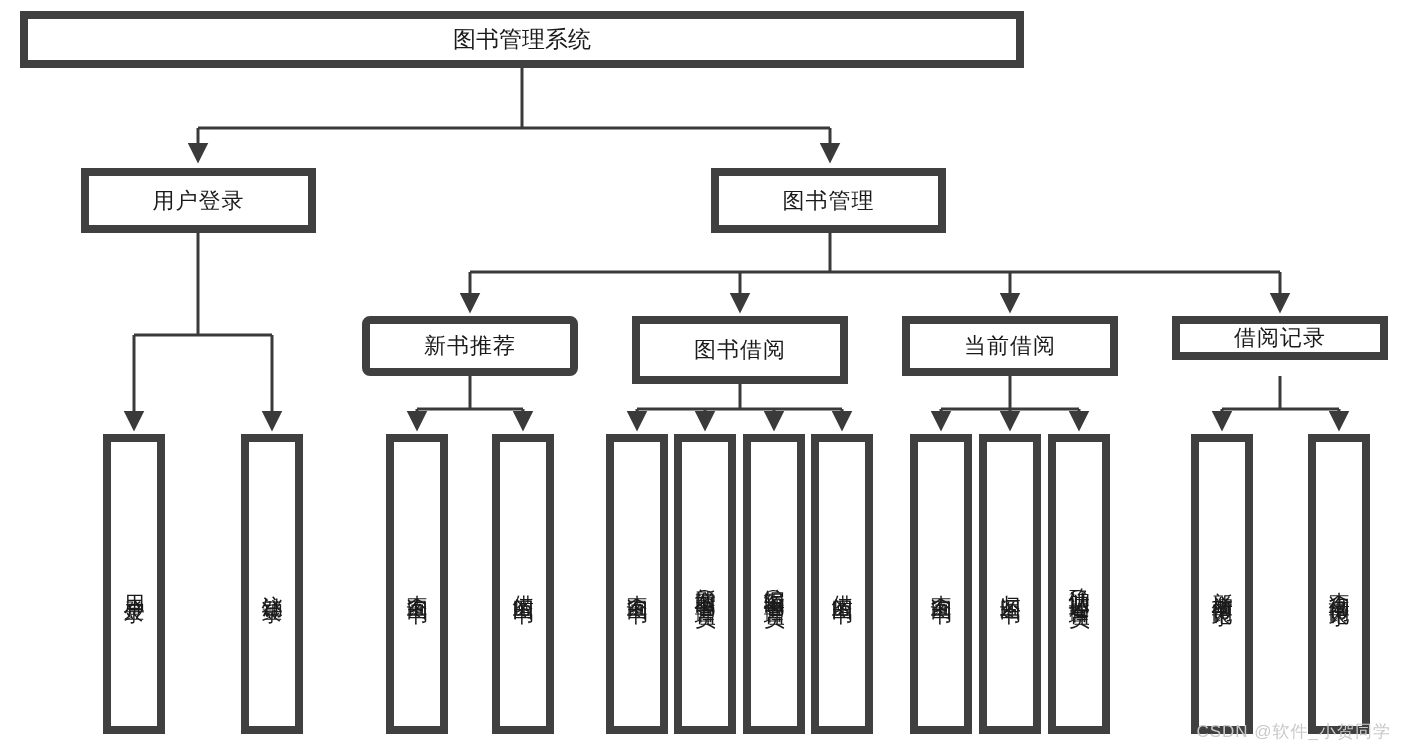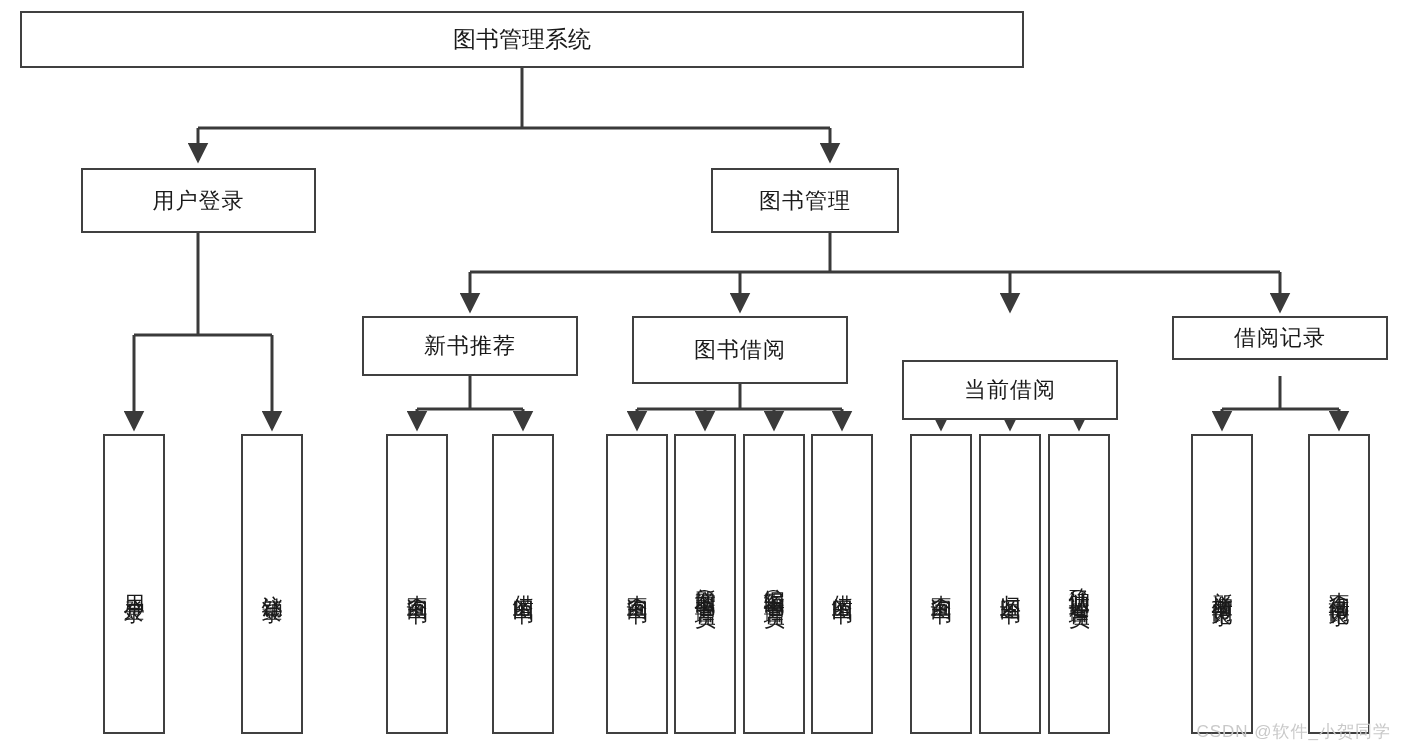--- a/index.html
+++ b/index.html
@@ -19,21 +19,21 @@
     position:absolute;
     left:0; top:0;
     width:1405px;
     height:747px;
     pointer-events:none;
   }
   .node{
     position:absolute;
     box-sizing:border-box;
     background:#ffffff;
-    border:2px solid #404040;
+    border:8px solid #404040;
     display:flex;
     align-items:center;
     justify-content:center;
     color:#1a1a1a;
     z-index:2;
   }
   .node.h{
     font-size:22px;
     letter-spacing:1px;
   }
@@ -123,31 +123,31 @@
     </g>
   </svg>
 
   <div class="node root" style="left:20px; top:11px; width:1004px; height:57px;">
     <span class="txt">图书管理系统</span>
   </div>
 
   <div class="node h" style="left:81px; top:168px; width:235px; height:65px;">
     <span class="txt">用户登录</span>
   </div>
-  <div class="node h" style="left:711px; top:168px; width:188px; height:65px;">
+  <div class="node h" style="left:711px; top:168px; width:235px; height:65px;">
     <span class="txt">图书管理</span>
   </div>
 
-  <div class="node h" style="left:362px; top:316px; width:216px; height:60px;">
+  <div class="node h" style="left:362px; top:316px; width:216px; height:60px;border-radius:8px;">
     <span class="txt">新书推荐</span>
   </div>
   <div class="node h" style="left:632px; top:316px; width:216px; height:68px;">
     <span class="txt">图书借阅</span>
   </div>
-  <div class="node h" style="left:902px; top:316px; width:216px; height:60px;margin-top:44px;">
+  <div class="node h" style="left:902px; top:316px; width:216px; height:60px;">
     <span class="txt">当前借阅</span>
   </div>
   <div class="node h" style="left:1172px; top:316px; width:216px; height:44px;">
     <span class="txt">借阅记录</span>
   </div>
 
   <div class="node leaf" style="left:103px; top:434px; width:62px; height:300px;">
     <span class="txt">用户登录</span>
   </div>
   <div class="node leaf" style="left:241px; top:434px; width:62px; height:300px;">

